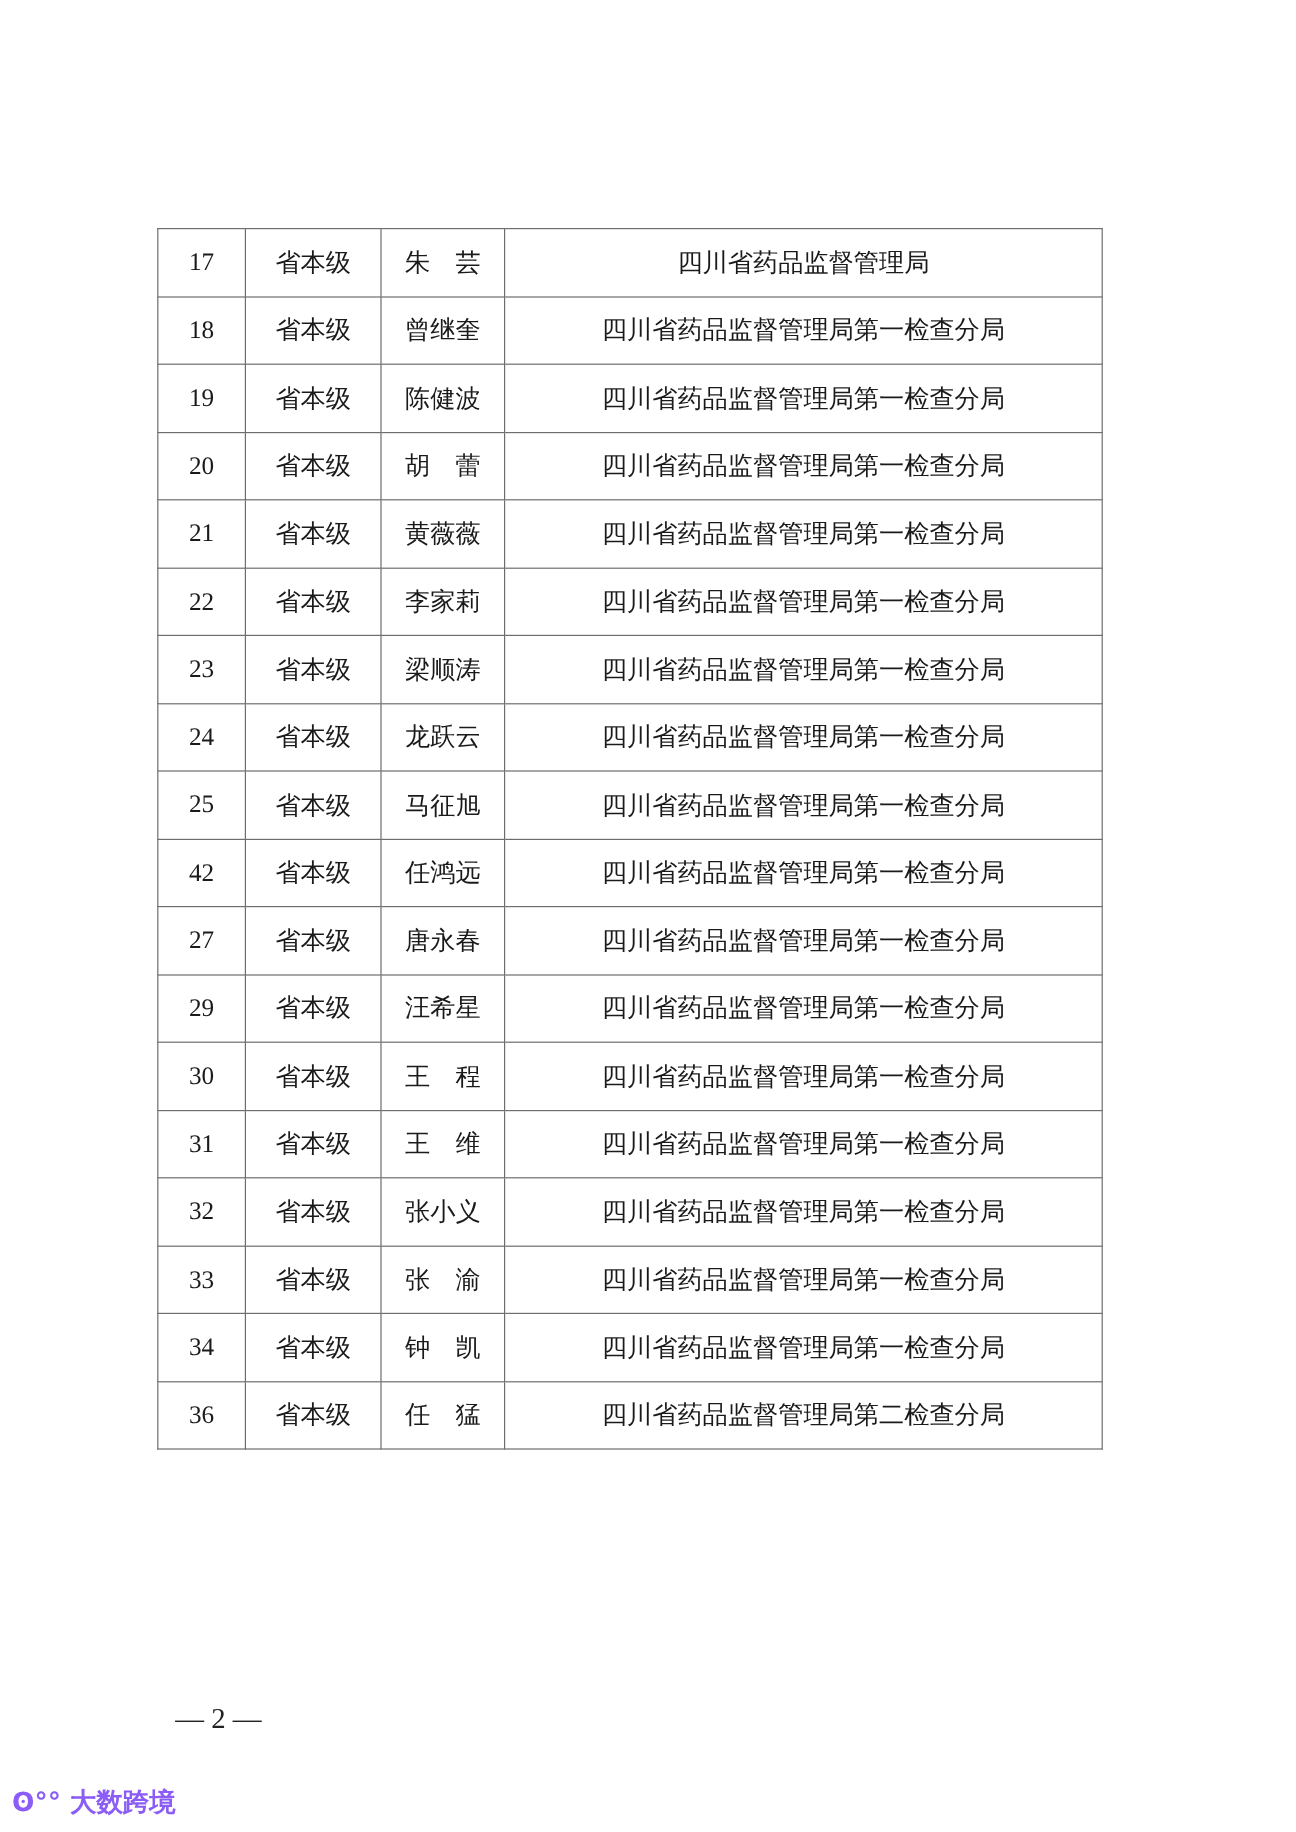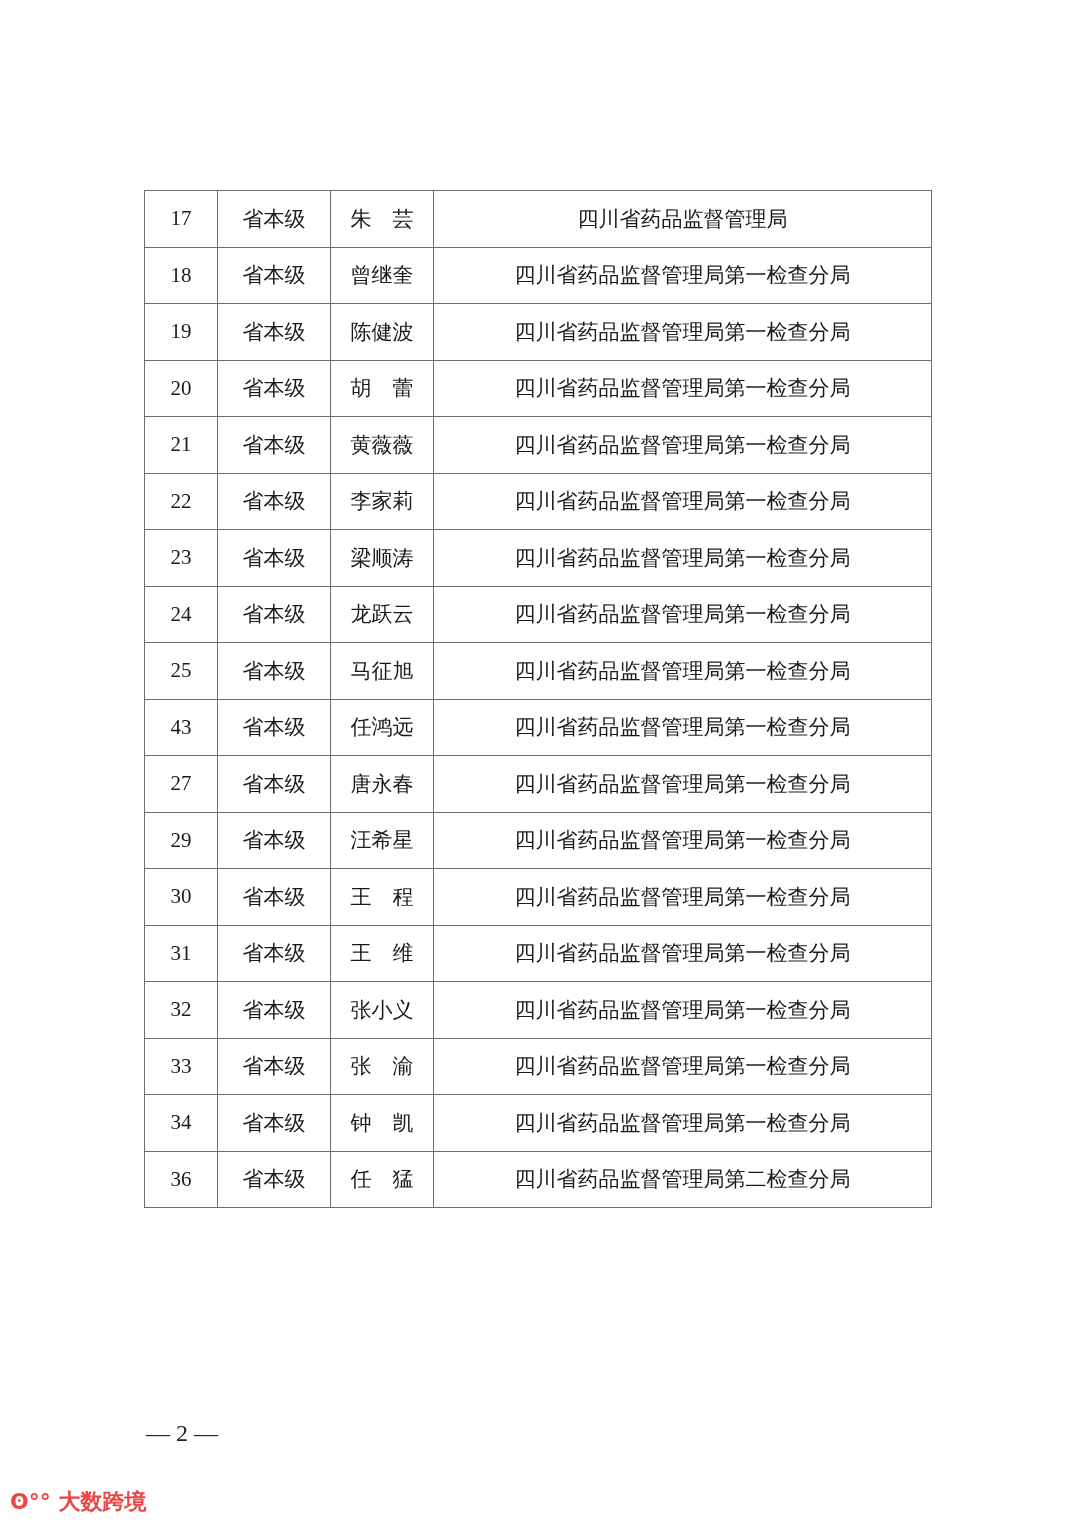--- a/index.html
+++ b/index.html
@@ -1,24 +1,24 @@
 <!DOCTYPE html>
 <html><head>
 <meta charset="utf-8">
 <style>
   html,body{margin:0;padding:0;background:#ffffff;}
   body{width:1080px;height:1527px;position:relative;overflow:hidden;font-family:"DejaVu Sans",sans-serif;color:#1a1a1a;}
-  .tbl{position:absolute;left:144px;top:190px;border-collapse:collapse;}
+  .tbl{position:absolute;left:131px;top:190px;border-collapse:collapse;}
   .tbl td{border:1.5px solid #6e6e6e;height:55.5px;padding:0;text-align:center;vertical-align:middle;font-size:21px;}
   .c-no{width:72px;font-family:"Liberation Serif",serif;font-size:20px;}
   .c-lv{width:112px;margin-top:46px;}
   .c-nm{width:102px;}
   .c-org{width:497px;}
   .pageno{position:absolute;left:146px;top:1420px;font-family:"Liberation Serif",serif;font-size:24px;color:#222;}
-  .wm{position:absolute;left:10px;top:1487px;font-size:22px;color:#ef4444;font-weight:bold;}
+  .wm{position:absolute;left:10px;top:1487px;font-size:22px;color:#8b5cf6;font-weight:bold;}
 </style>
 </head>
 <body>
 
 <table class="tbl">
   <tbody id="tbody">
       <tr>
         <td class="c-no">17</td>
         <td class="c-lv">省本级</td>
         <td class="c-nm">朱　芸</td>
@@ -66,21 +66,21 @@
         <td class="c-nm">龙跃云</td>
         <td class="c-org">四川省药品监督管理局第一检查分局</td>
       </tr>
       <tr>
         <td class="c-no">25</td>
         <td class="c-lv">省本级</td>
         <td class="c-nm">马征旭</td>
         <td class="c-org">四川省药品监督管理局第一检查分局</td>
       </tr>
       <tr>
-        <td class="c-no">43</td>
+        <td class="c-no">42</td>
         <td class="c-lv">省本级</td>
         <td class="c-nm">任鸿远</td>
         <td class="c-org">四川省药品监督管理局第一检查分局</td>
       </tr>
       <tr>
         <td class="c-no">27</td>
         <td class="c-lv">省本级</td>
         <td class="c-nm">唐永春</td>
         <td class="c-org">四川省药品监督管理局第一检查分局</td>
       </tr>

